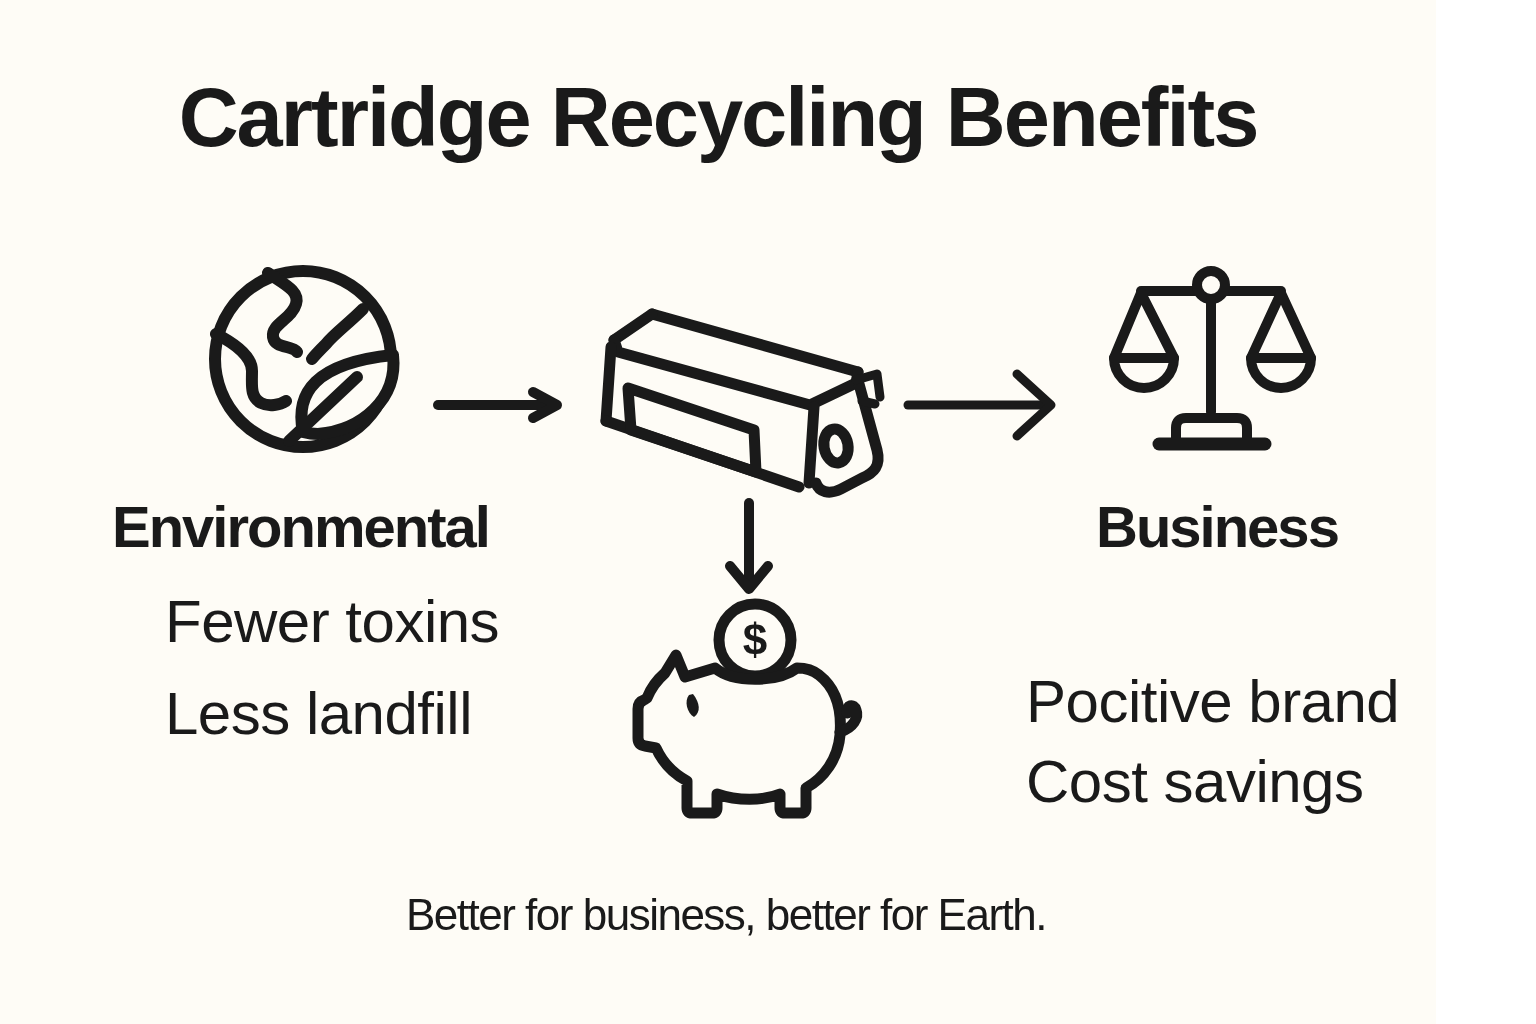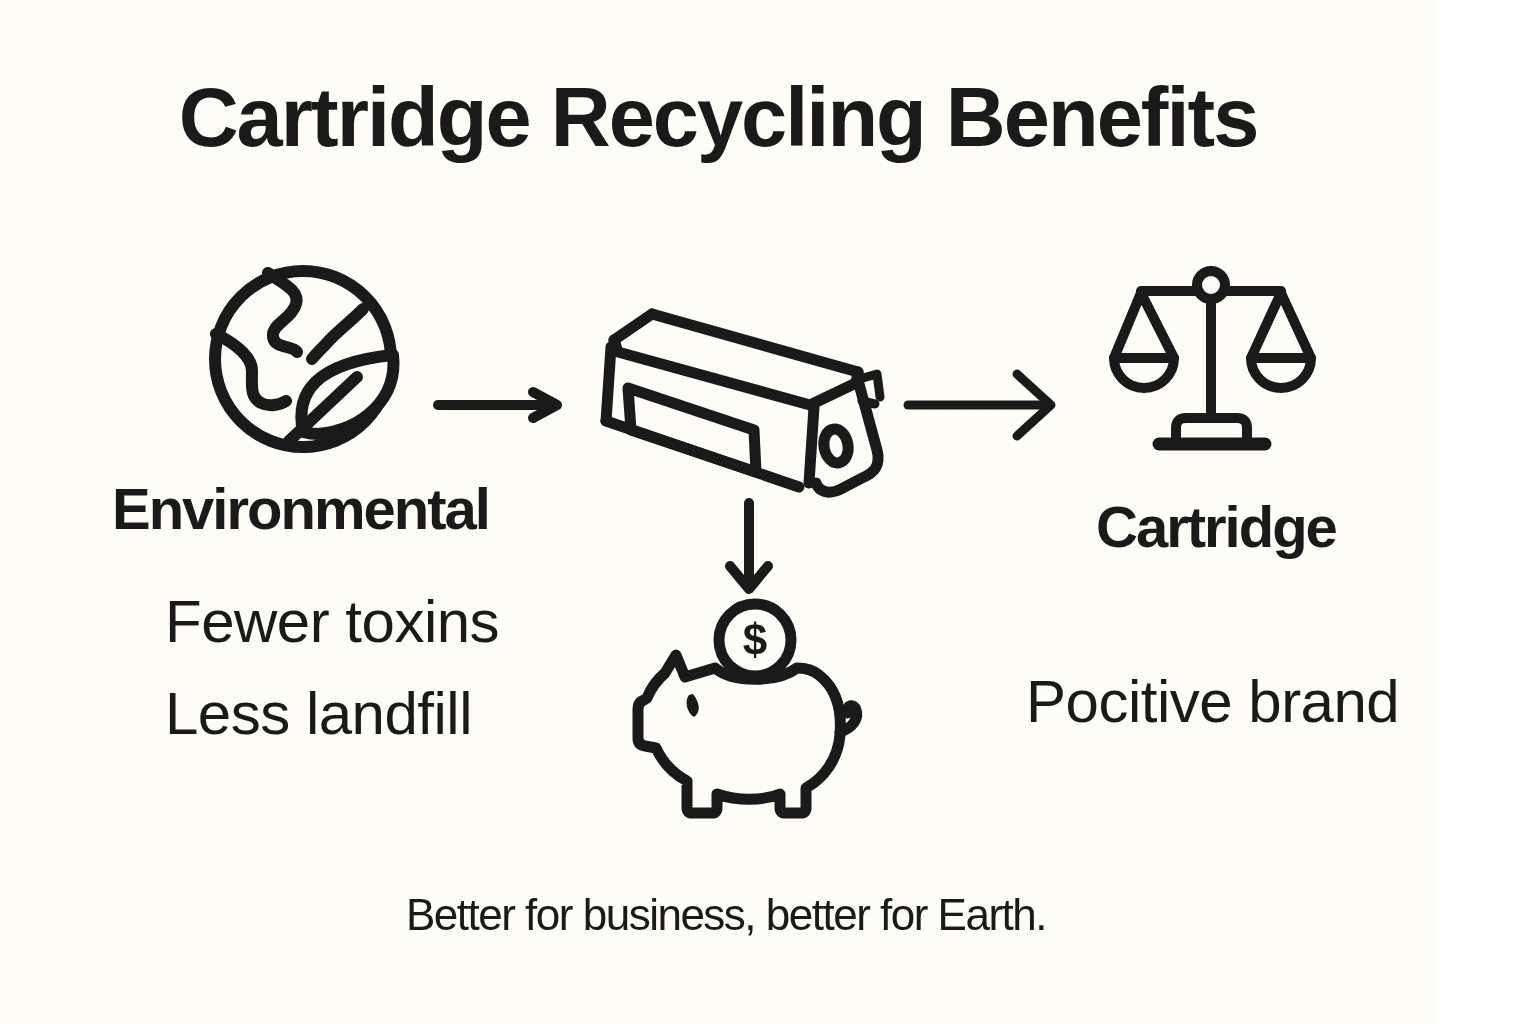--- a/index.html
+++ b/index.html
@@ -64,26 +64,27 @@
     <circle class="ln bgfill" cx="108" cy="25" r="14" stroke-width="10"></circle>
     <path class="ln" stroke-width="10" d="M 108 40 L 108 152"></path>
     <path class="ln" stroke-width="10" d="M 38 33 L 11 98 A 30 30 0 0 0 71 98 Z"></path>
     <path class="ln" stroke-width="10" d="M 11 98 L 71 98"></path>
     <path class="ln" stroke-width="10" d="M 178 33 L 148 98 A 30 30 0 0 0 208 98 Z"></path>
     <path class="ln" stroke-width="10" d="M 148 98 L 208 98"></path>
     <path class="ln" stroke-width="10" d="M 73 182 L 73 168 Q 73 158 83 158 L 134 158 Q 144 158 144 168 L 144 182"></path>
     <path class="ln" stroke-width="13" d="M 56 184 L 162 184"></path>
   </svg>
 
-  <div class="abs heading" style="left:112px;top:480px;">Environmental</div>
+  <div class="abs heading" style="left:112px;top:498px;">Environmental</div>
   <div class="abs item" style="left:165px;top:592px;">Fewer toxins</div>
   <div class="abs item" style="left:165px;top:672px;margin-top:12px;">Less landfill</div>
 
-  <div class="abs heading" style="left:1096px;top:498px;">Cartridge</div>
+  <div class="abs heading" style="left:1096px;top:498px;">Business</div>
   <div class="abs item" style="left:1026px;top:672px;text-align:center;">Pocitive brand</div>
+  <div class="abs item" style="left:1026px;top:752px;">Cost savings</div>
 
   <svg class="abs" style="left:715px;top:495px;" width="70" height="105" viewBox="0 0 70 105">
     <path class="ln" stroke-width="10" d="M 34 8 L 34 90"></path>
     <path class="ln" stroke-width="10" d="M 15 71 L 34 94 L 53 71"></path>
   </svg>
 
   <svg class="abs" style="left:627px;top:592px;" width="240" height="232" viewBox="0 0 240 232">
     <g>
       <circle class="ln" cx="128" cy="48" r="36" stroke-width="11"></circle>
       <text x="128" y="63" font-size="44" text-anchor="middle">$</text>

